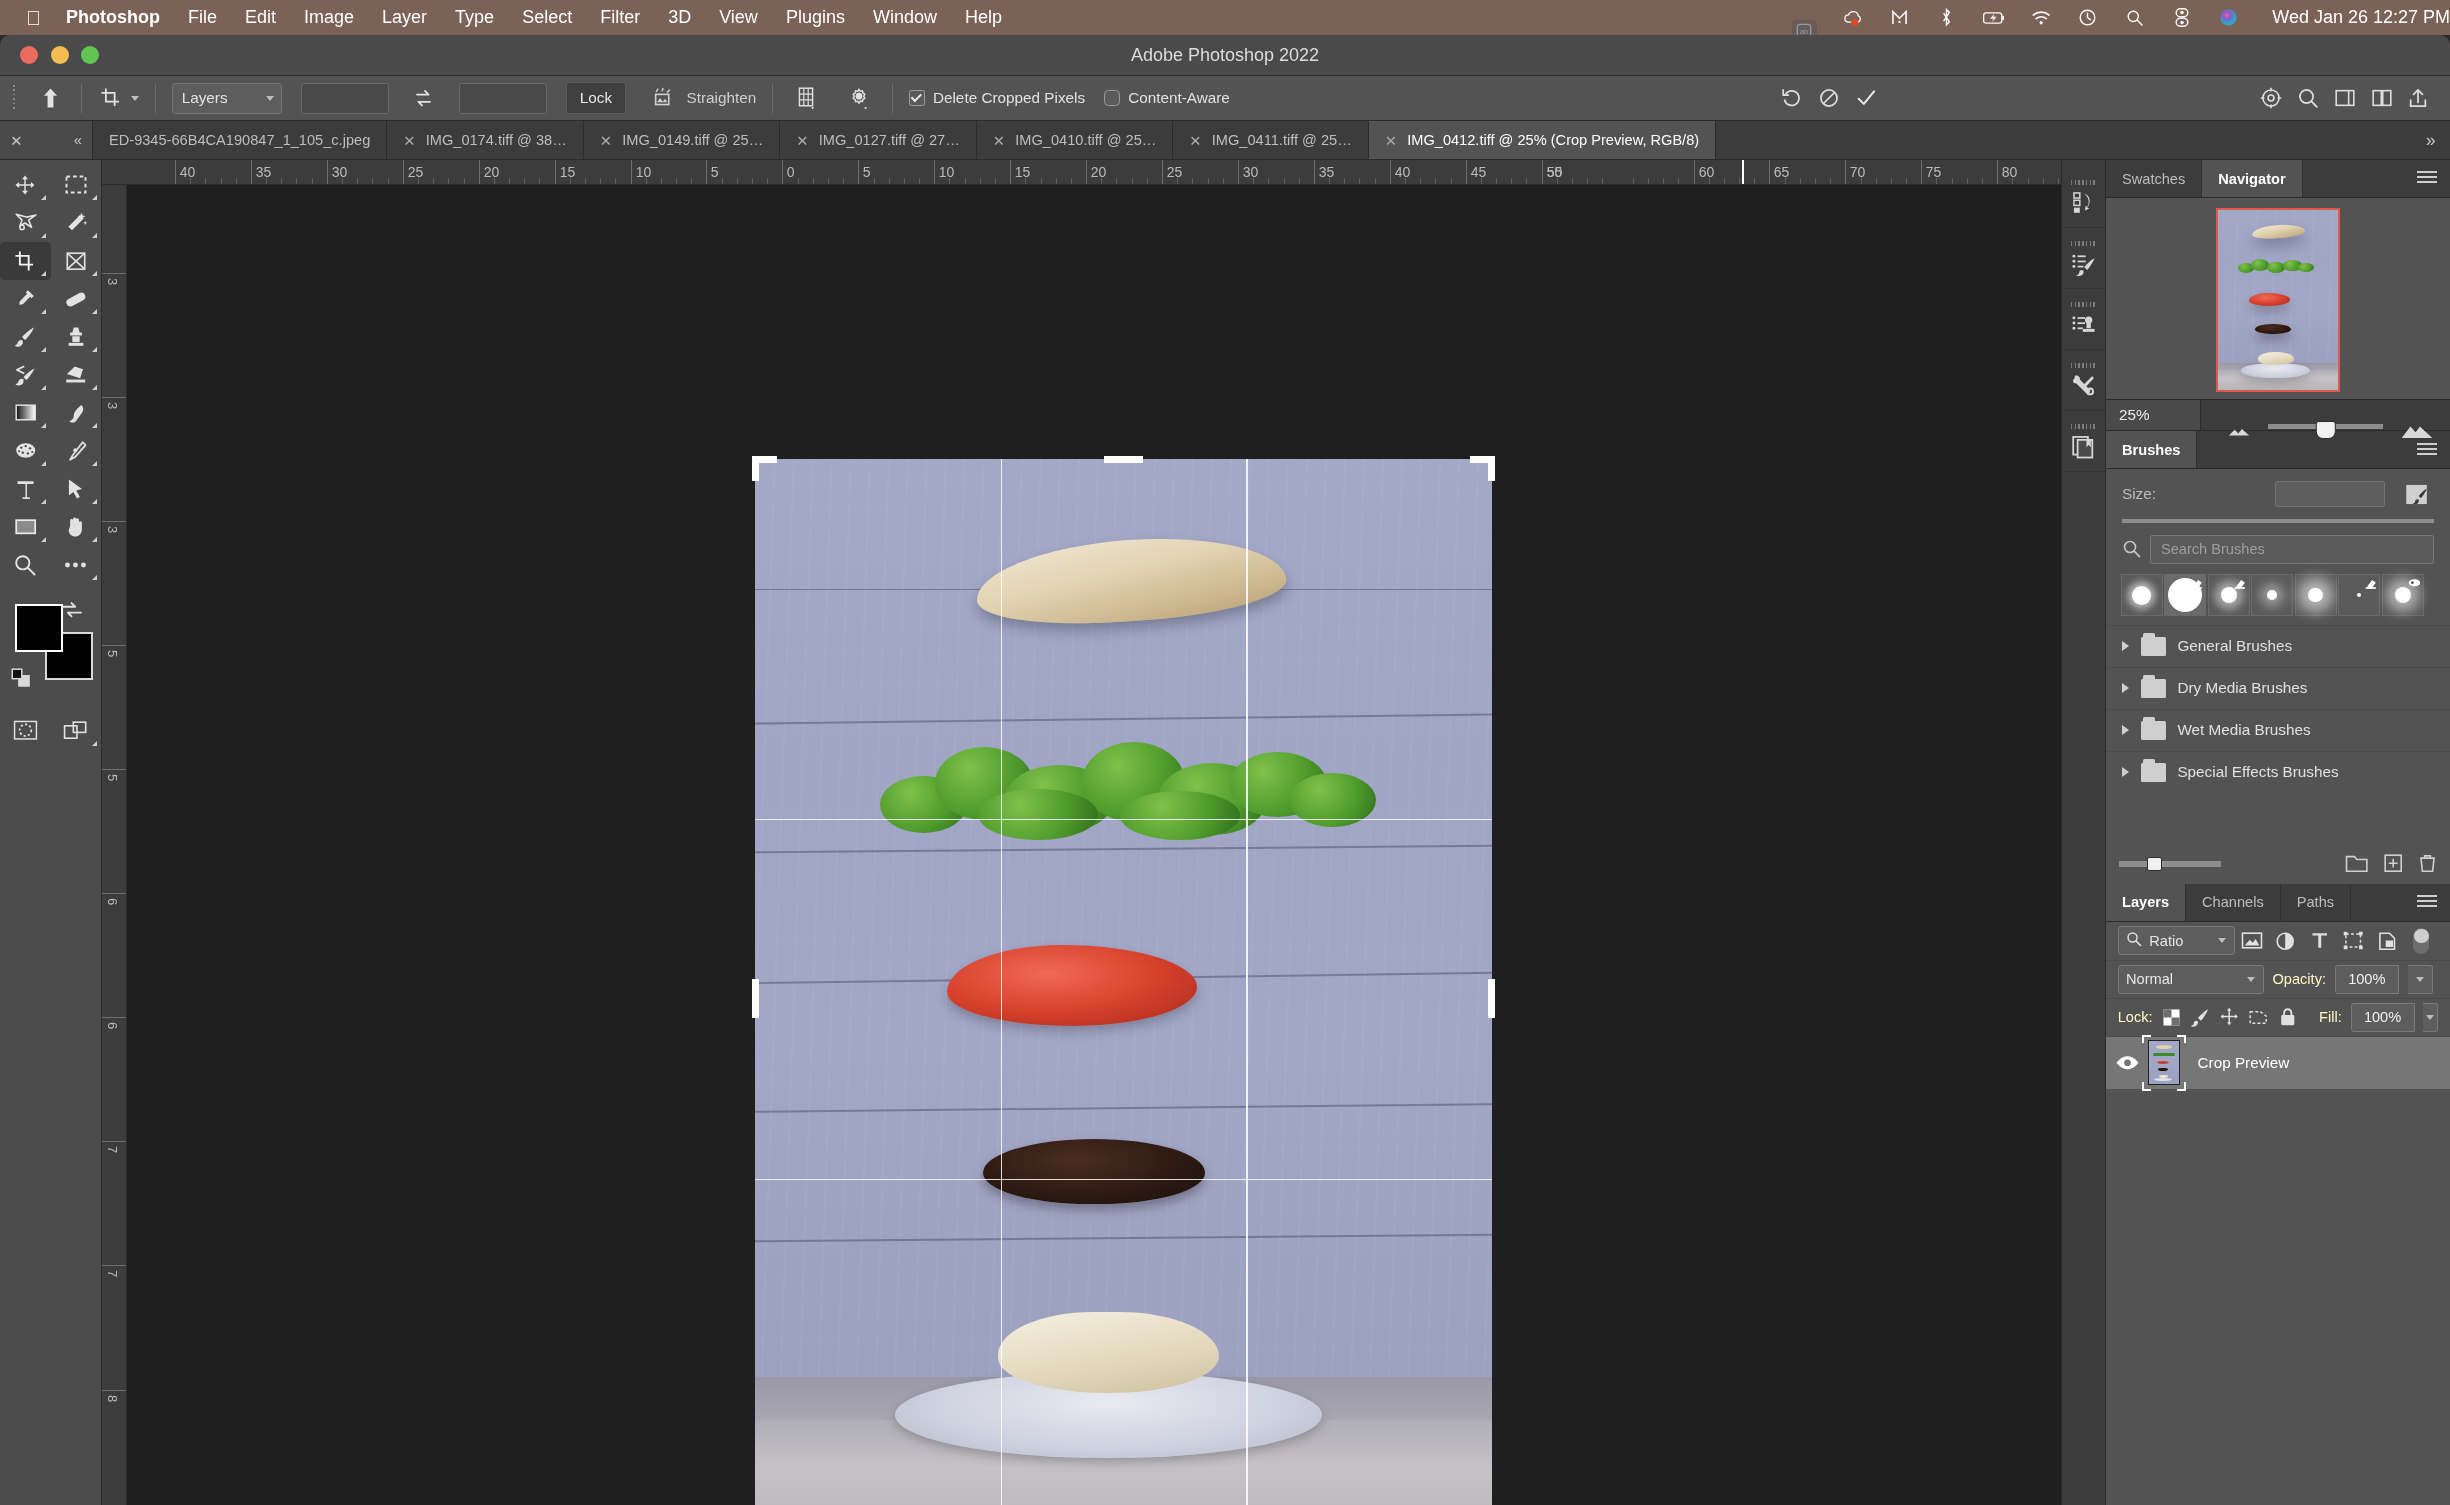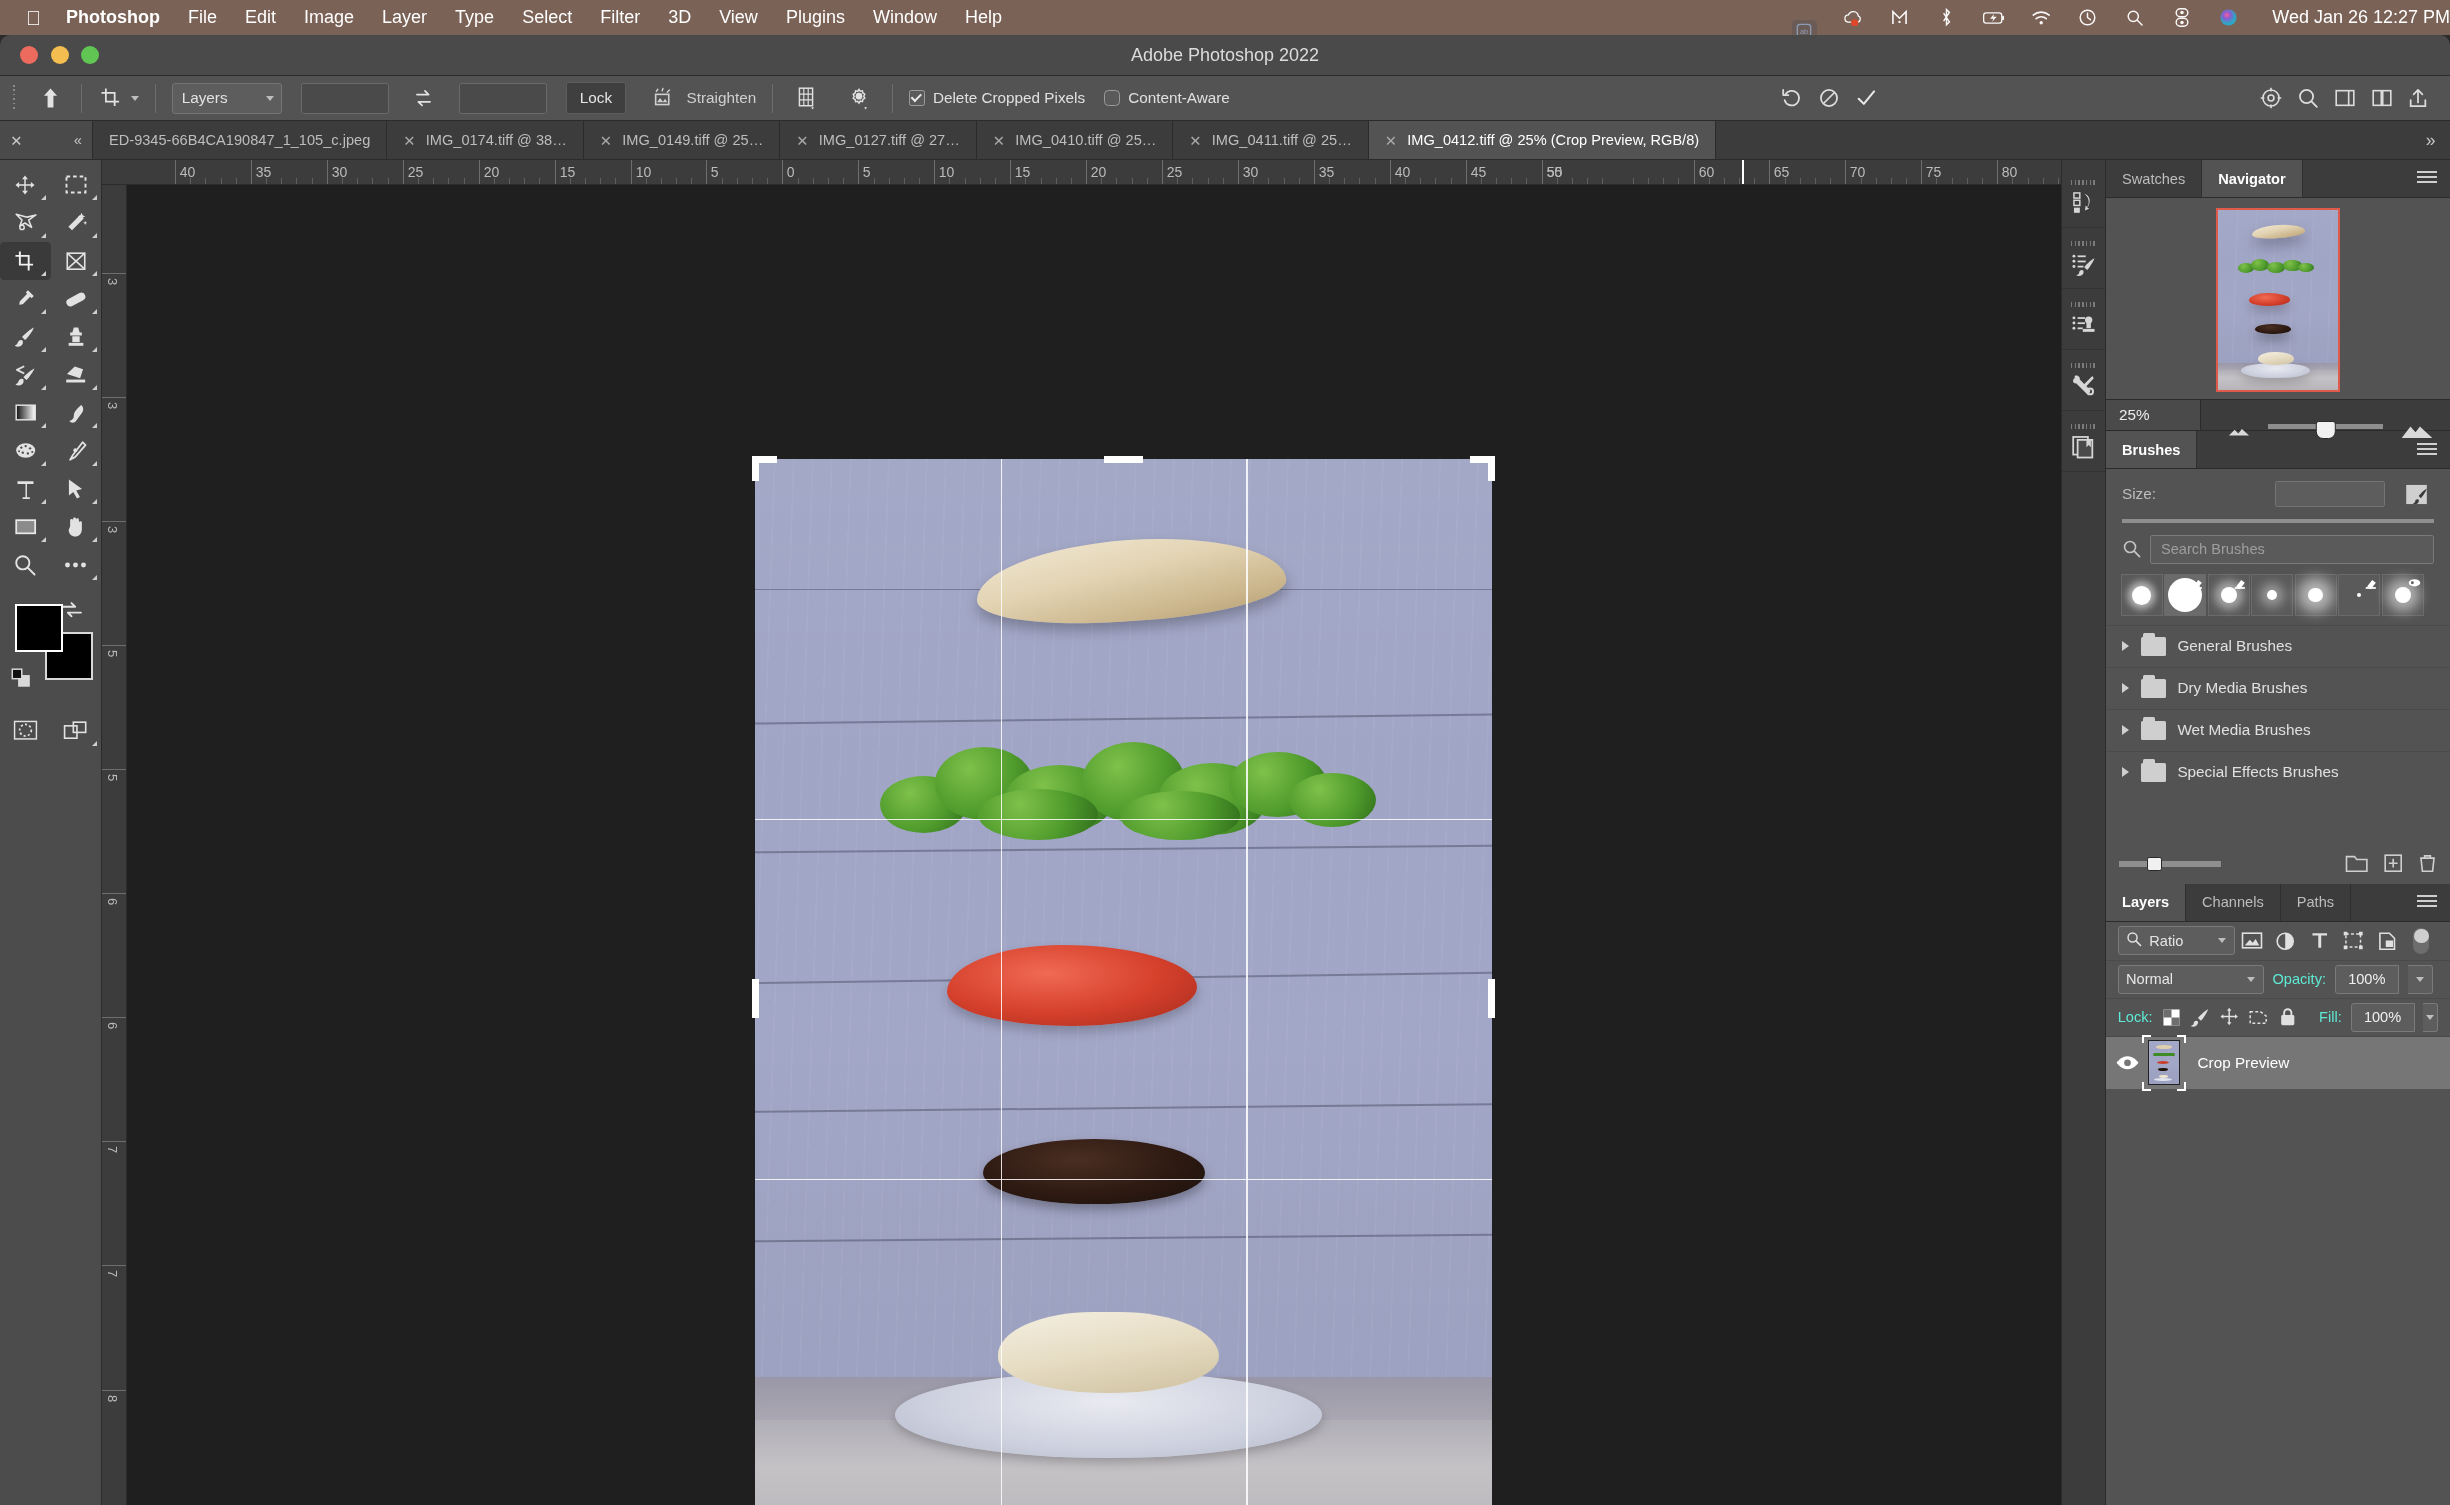--- a/index.html
+++ b/index.html
@@ -243,21 +243,21 @@
   .lfilter{ height:38px; display:flex; align-items:center; gap:0; padding:0 11.7px; }
   .kindsel{ width:117px; height:29px; background:#5d5d5d; border:0.7px solid #7a7a7a; border-radius:2.9px;
             display:flex; align-items:center; gap:7.3px; padding:0 7.3px; font-size:14.6px; color:#e4e4e4;}
   .lf-ic{ width:34px; height:29px; display:flex; align-items:center; justify-content:center;}
   .toggle{ width:16px;height:26px;border-radius:8px;background:#6d6d6d; position:relative;}
   .toggle::after{ content:""; position:absolute; left:0.7px; top:0.7px; width:14.6px;height:14.6px;border-radius:50%;background:#cfcfcf;}
   .blendrow{ height:38px; display:flex; align-items:center; padding:0 11.7px; gap:8.8px;
              border-top:0.7px solid #4a4a4a;}
   .blendsel{ width:146px; height:29px; background:#5d5d5d; border:0.7px solid #7a7a7a; border-radius:2.9px;
              display:flex; align-items:center; justify-content:space-between; padding:0 7.3px; font-size:14.6px; color:#e8e8e8;}
-  .opl{ font-size:14.6px; color:#5eead4; }
+  .opl{ font-size:14.6px; color:#fef9c3; }
   .numbox{ height:29px; min-width:64px; background:#5d5d5d; border:0.7px solid #7a7a7a; border-radius:2.9px 0 0 2.9px;
            display:flex; align-items:center; justify-content:center; font-size:14.6px; color:#f0f0f0;}
   .numstep{ height:29px; width:25px; background:#5d5d5d; border:0.7px solid #7a7a7a; border-left:none; border-radius:0 2.9px 2.9px 0;
             display:flex; align-items:center; justify-content:center;}
   .lockrow{ height:38px; display:flex; align-items:center; padding:0 11.7px; gap:8.8px; border-top:0.7px solid #4a4a4a;}
   .layerrow{ height:53px; display:flex; align-items:center; background:#767676; border-top:0.7px solid #4a4a4a;}
   .eye{ width:42px; display:flex; align-items:center; justify-content:center;}
   .lthumb{ position:relative; width:32px; height:45px; background:#9aa0c0; border:1.5px solid #222; }
   .lname{ margin-left:17.5px; font-size:15.3px; color:#ffffff;}
   .corner{ position:absolute; width:8.8px;height:8.8px; border:2.2px solid #fff;}

